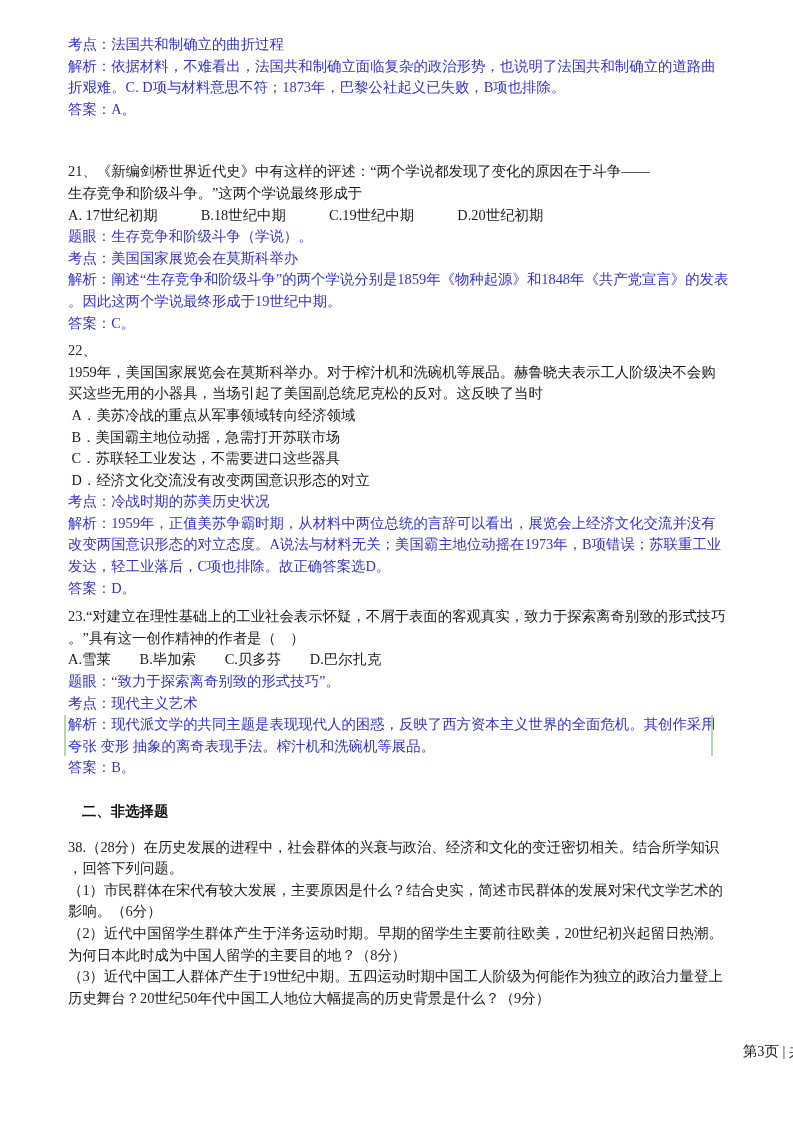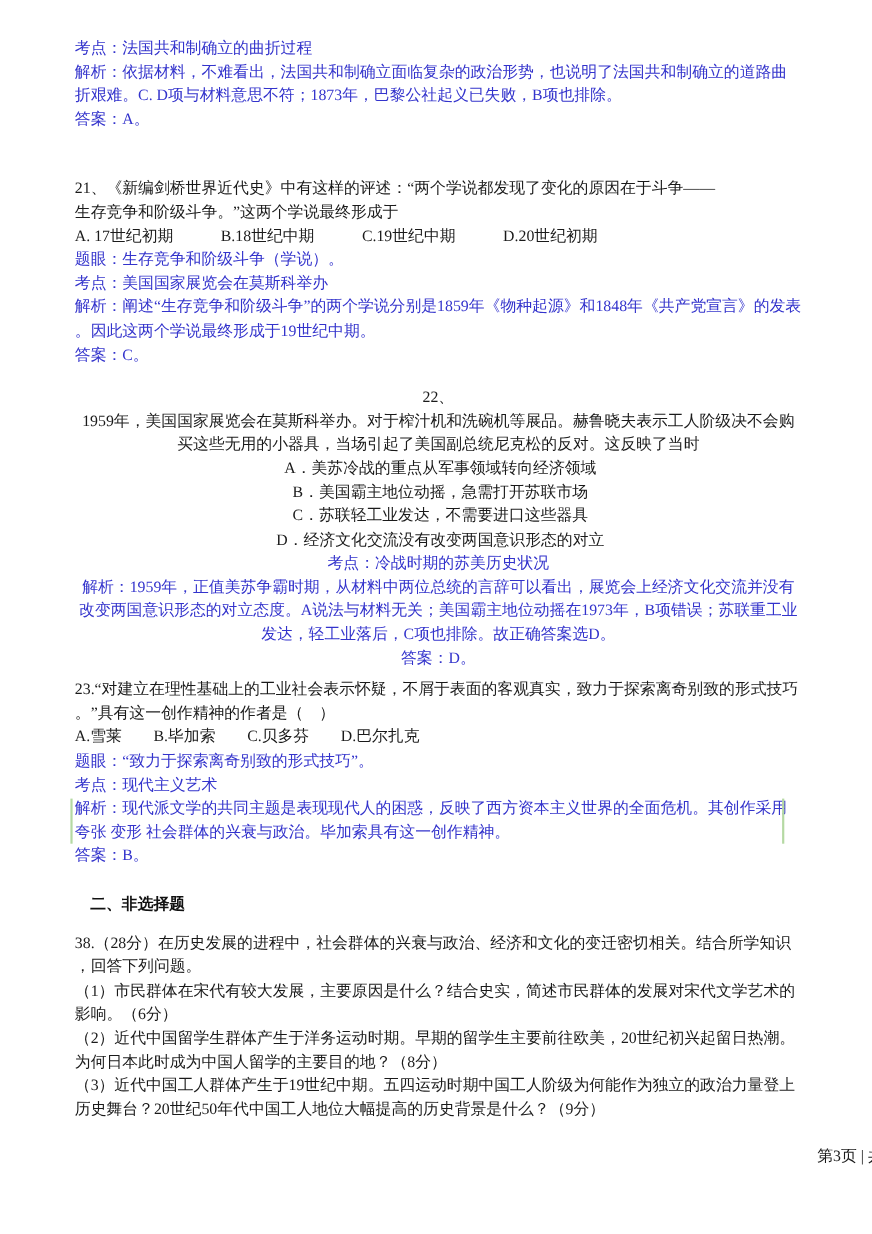--- a/index.html
+++ b/index.html
@@ -32,21 +32,21 @@
   .heading{
     margin:14px;
     font-size:inherit;
     line-height:inherit;
     font-weight:bold;
     color:#111111;
   }
   
   .mt-q21{margin-top:41px;}
   .mt-exp{}
-  .mt-q22{margin-top:17px;text-align:center;}
+  .mt-q22{margin-top:6px;}
   .mt-q23{margin-top:7px;}
   .mt-sec2{margin-top:22px;}
   
   .boxed{position:relative;}
   .boxed::before,
   .boxed::after{
     content:"";
     position:absolute;
     top:1px;
     bottom:1px;
@@ -100,21 +100,21 @@
       <p class="blue">考点：冷战时期的苏美历史状况</p>
       <p class="blue">解析：1959年，正值美苏争霸时期，从材料中两位总统的言辞可以看出，展览会上经济文化交流并没有改变两国意识形态的对立态度。A说法与材料无关；美国霸主地位动摇在1973年，B项错误；苏联重工业发达，轻工业落后，C项也排除。故正确答案选D。</p>
       <p class="blue">答案：D。</p>
     </section>
 
     <section class="mt-q23">
       <p>23.“对建立在理性基础上的工业社会表示怀疑，不屑于表面的客观真实，致力于探索离奇别致的形式技巧。”具有这一创作精神的作者是（　）</p>
       <p>A.雪莱　　B.毕加索　　C.贝多芬　　D.巴尔扎克</p>
       <p class="blue">题眼：“致力于探索离奇别致的形式技巧”。</p>
       <p class="blue">考点：现代主义艺术</p>
-      <p class="blue boxed">解析：现代派文学的共同主题是表现现代人的困惑，反映了西方资本主义世界的全面危机。其创作采用夸张 变形 社会群体的兴衰与政治。毕加索具有这一创作精神。</p>
+      <p class="blue boxed">解析：现代派文学的共同主题是表现现代人的困惑，反映了西方资本主义世界的全面危机。其创作采用夸张 变形 抽象的离奇表现手法。榨汁机和洗碗机等展品。</p>
       <p class="blue">答案：B。</p>
     </section>
 
     <section class="mt-sec2">
       <h2 class="heading">二、非选择题</h2>
       <p>38.（28分）在历史发展的进程中，社会群体的兴衰与政治、经济和文化的变迁密切相关。结合所学知识，回答下列问题。</p>
       <p>（1）市民群体在宋代有较大发展，主要原因是什么？结合史实，简述市民群体的发展对宋代文学艺术的影响。（6分）</p>
       <p>（2）近代中国留学生群体产生于洋务运动时期。早期的留学生主要前往欧美，20世纪初兴起留日热潮。为何日本此时成为中国人留学的主要目的地？（8分）</p>
       <p>（3）近代中国工人群体产生于19世纪中期。五四运动时期中国工人阶级为何能作为独立的政治力量登上历史舞台？20世纪50年代中国工人地位大幅提高的历史背景是什么？（9分）</p>
     </section>

